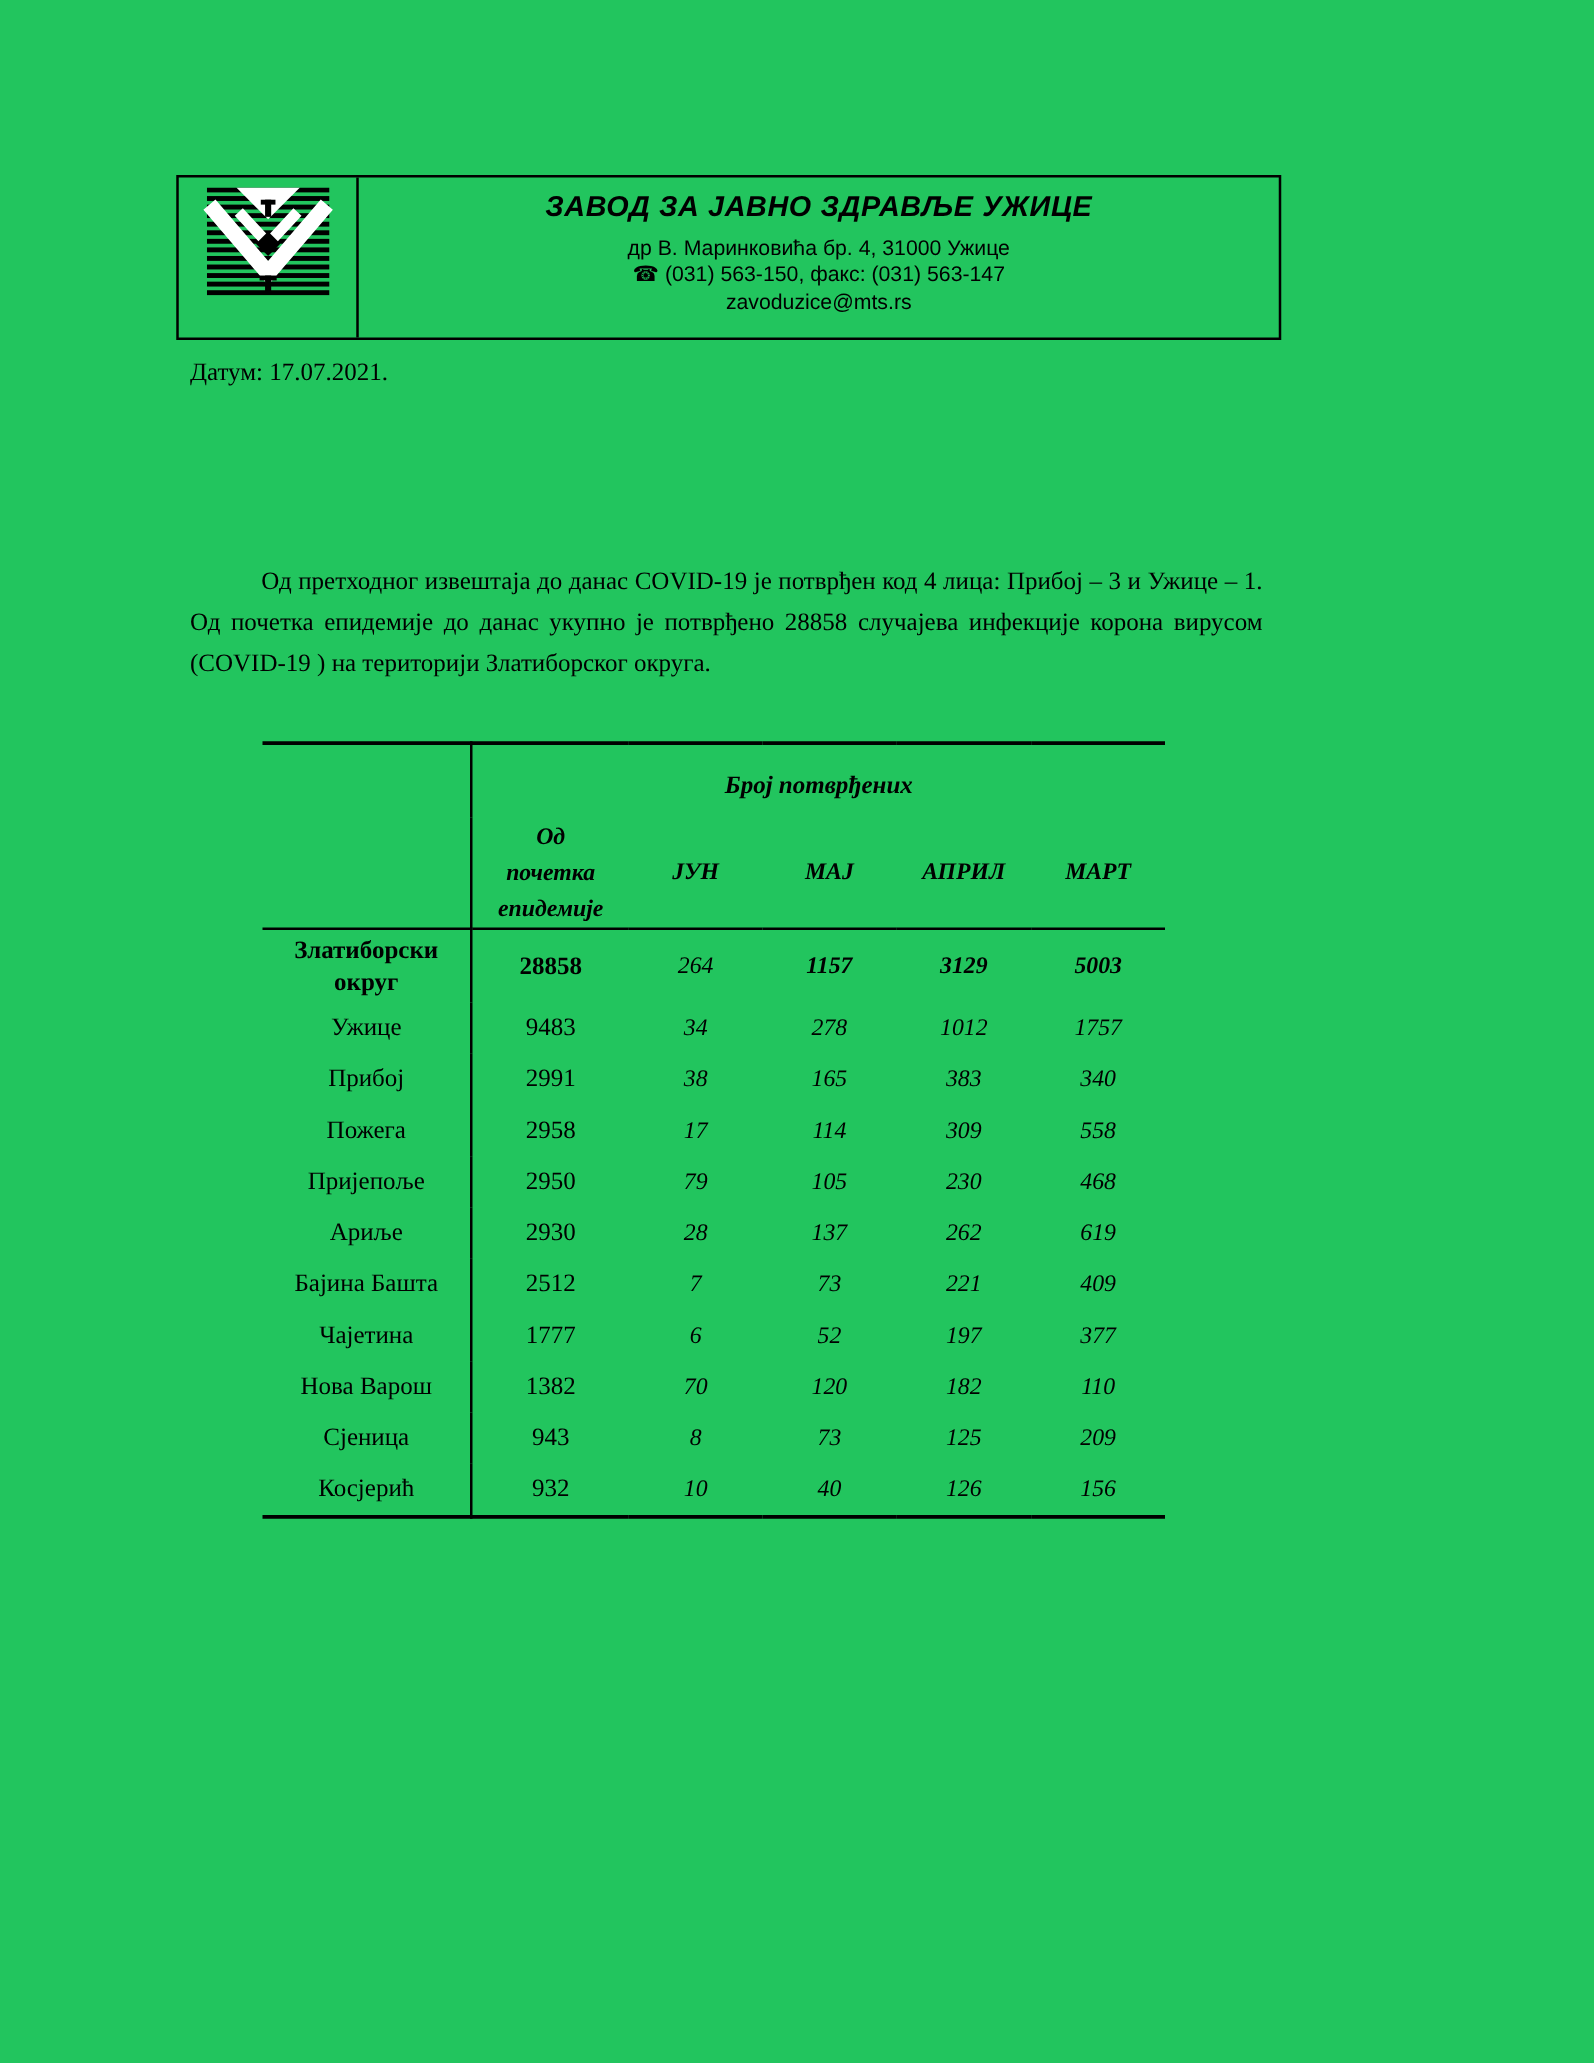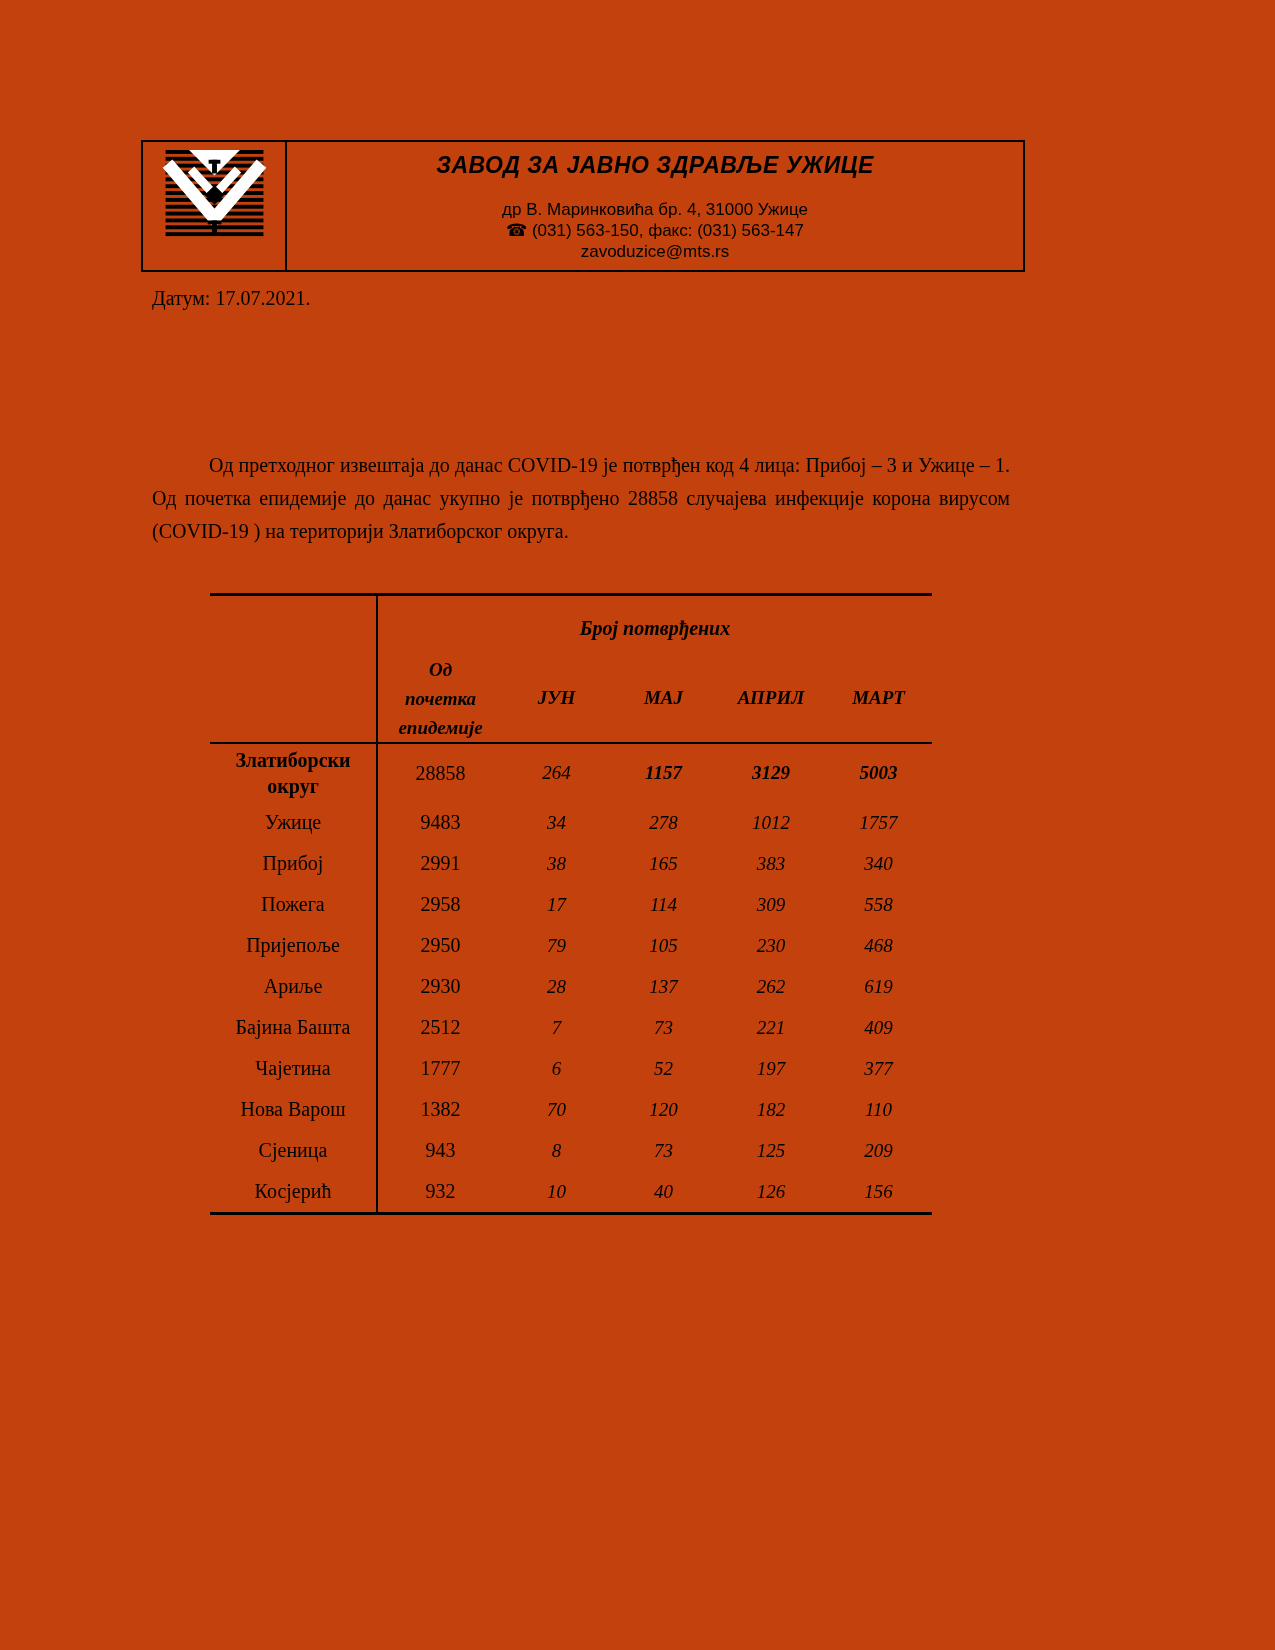--- a/index.html
+++ b/index.html
@@ -1,20 +1,20 @@
 <!DOCTYPE html>
 <html><head>
 <meta charset="utf-8">
 <style>
   html, body { margin: 0; padding: 0; background: #ffffff; }
   .page {
     position: relative;
     width: 1275px;
     height: 1650px;
-    background: #c2410c;
+    background: #22c55e;
     color: #000000;
     font-family: "Liberation Serif", serif;
     overflow: hidden;
   }
 
   
   .header-box {
     position: absolute;
     left: 141px; top: 140px;
     width: 884px; height: 132px;
@@ -37,21 +37,21 @@
     padding-top: 10px;
     font-family: "Liberation Sans", sans-serif;
   }
   .org-name {
     font-size: 23px;
     font-weight: bold;
     font-style: italic;
     letter-spacing: 0.5px;
   }
   .org-line { font-size: 17px; line-height: 21px; }
-  .org-line.first { margin-top: 20px; }
+  .org-line.first { margin-top: 9px; }
 
   
   .date-line {
     position: absolute;
     left: 152px; top: 287px;
     font-size: 20px;
   }
   .doc-title {
     position: absolute;
     left: 150px; top: 386px;
@@ -121,21 +121,21 @@
   .covid-table tbody td.month {
     font-style: italic;
     font-size: 19px;
   }
   .covid-table tbody tr:first-child td { height: 58px; }
   .covid-table tbody tr:first-child td.name {
     font-weight: bold;
     line-height: 26px;
     padding: 0 14px;
   }
-  .covid-table tbody tr:first-child td:nth-child(2) { font-weight: normal; margin-left: 34px; }
+  .covid-table tbody tr:first-child td:nth-child(2) { font-weight: bold; margin-left: 34px; }
   .covid-table tbody tr:first-child td:nth-child(n+4) { font-weight: bold; }
 
   .phone-glyph { font-family: "DejaVu Sans", sans-serif; }
 </style>
 </head>
 <body>
 
 <div class="page">
 
   <div class="header-box">

